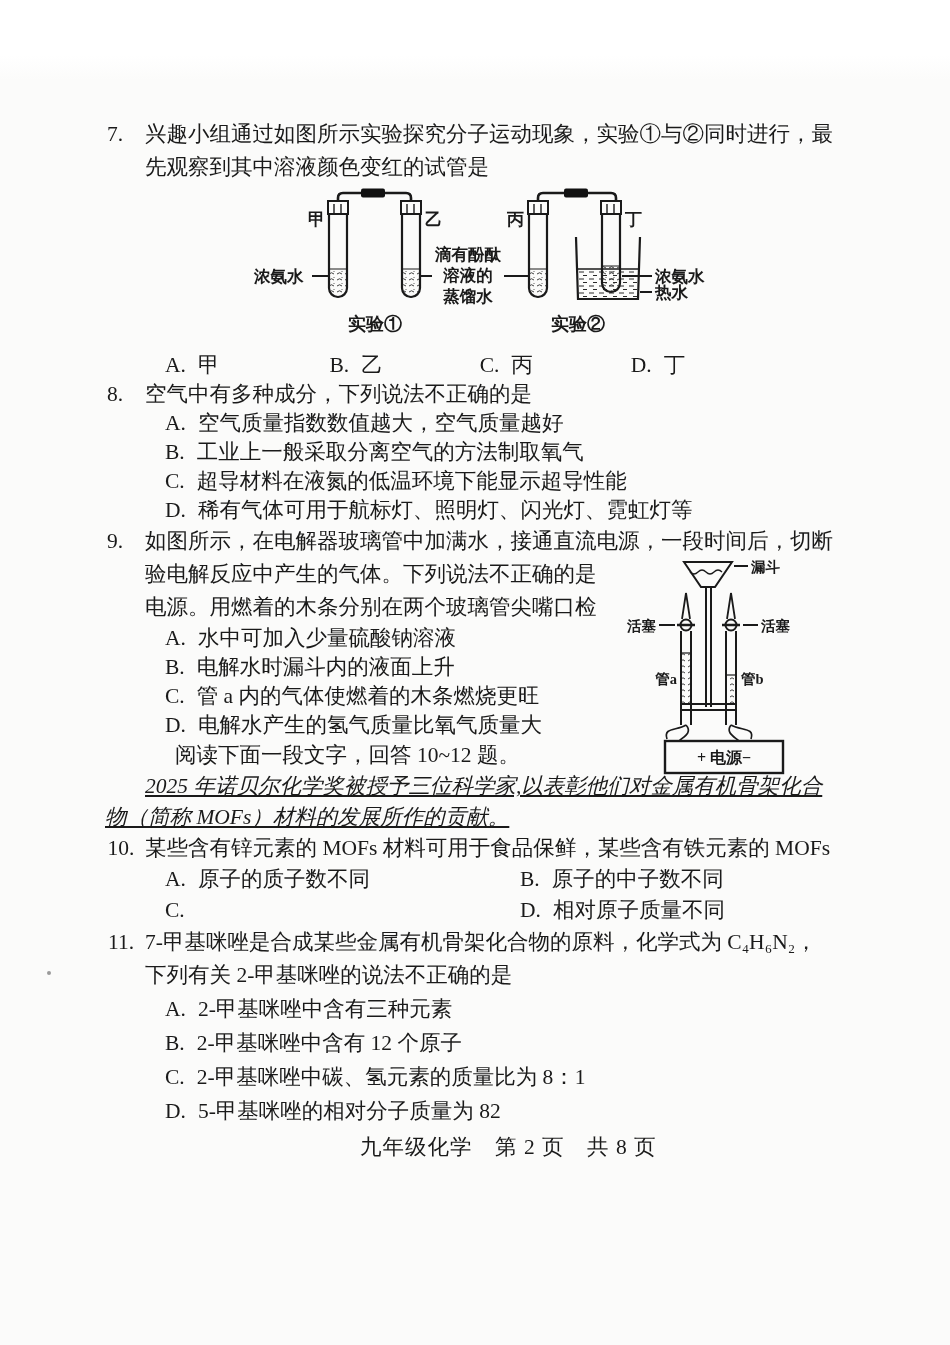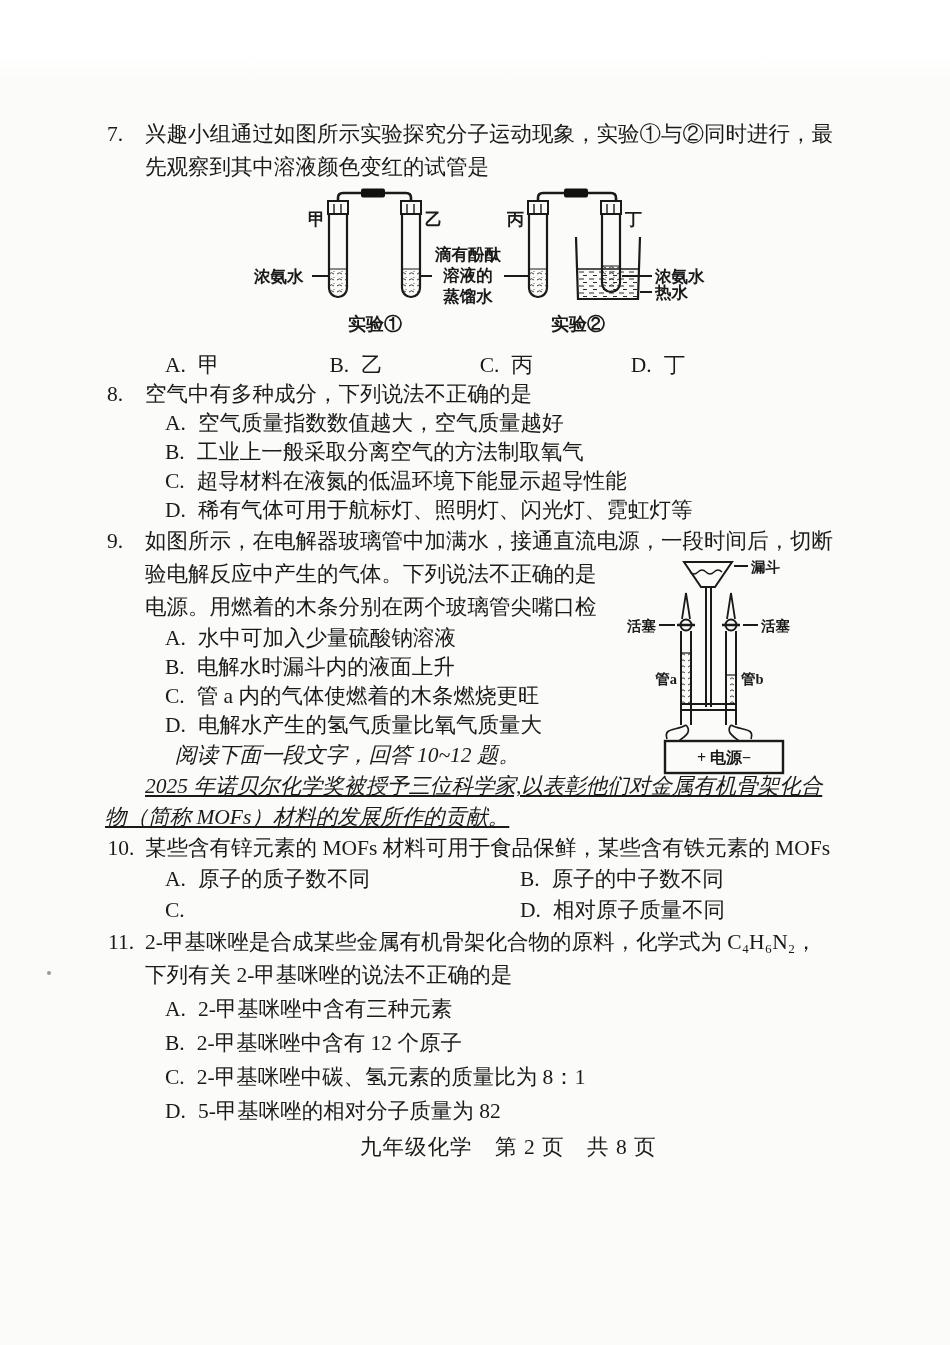--- a/index.html
+++ b/index.html
@@ -32,21 +32,21 @@
   .olabel{margin-right:12px;}
   .q7opts{display:flex;line-height:29px;margin-top:3px;}
   .q7opts .o1{margin-left:20px;}
   .q7opts .o2{margin-left:110px;}
   .q7opts .o3{margin-left:97px;}
   .q7opts .o4{margin-left:98px;}
   .q7opts .opt-inline{display:flex;align-items:baseline;}
   .diagram1{margin:2px 0 2px 103px;width:472px;height:150px;}
   .q9block{position:relative;}
   .q9diagram{position:absolute;left:458px;top:24px;width:250px;height:228px;}
-  .reading-intro{margin-left:30px;line-height:31px;font-style:italic;}
+  .reading-intro{margin-left:30px;line-height:31px;}
   .passage{font-style:italic;margin-left:-40px;line-height:31px;text-decoration:underline;}
   .passage .p1{text-indent:40px;}
   .optrow{display:flex;line-height:31px;}
   .optrow .opt.c1{width:345px;}
   .optrow .opt.c2{margin-left:10px;}
   .footer{margin-top:4px;margin-left:215px;line-height:30px;letter-spacing:1px;white-space:nowrap;}
   .speck{position:absolute;background:#9a9a9a;border-radius:50%;}
   svg text{font-family:"Liberation Serif","DejaVu Serif",serif;font-weight:700;fill:#1a1a1a;}
 </style>
 </head>
@@ -290,21 +290,21 @@
             <span>相对原子质量不同</span>
           </div>
       </div>
     </div>
 
     
     <div>
       <div class="qrow lh33">
         <span class="qnum2">11.</span>
         <div>
-          <div class="line lh33">2-甲基咪唑是合成某些金属有机骨架化合物的原料，化学式为 C₄H₆N₂，</div>
+          <div class="line lh33">7-甲基咪唑是合成某些金属有机骨架化合物的原料，化学式为 C₄H₆N₂，</div>
           <div class="line lh33">下列有关 2-甲基咪唑的说法不正确的是</div>
         </div>
       </div>
       <div class="opt lh34">
           <span class="olabel">A.</span>
           <span>2-甲基咪唑中含有三种元素</span>
         </div>
       <div class="opt lh34">
           <span class="olabel">B.</span>
           <span>2-甲基咪唑中含有 12 个原子</span>

